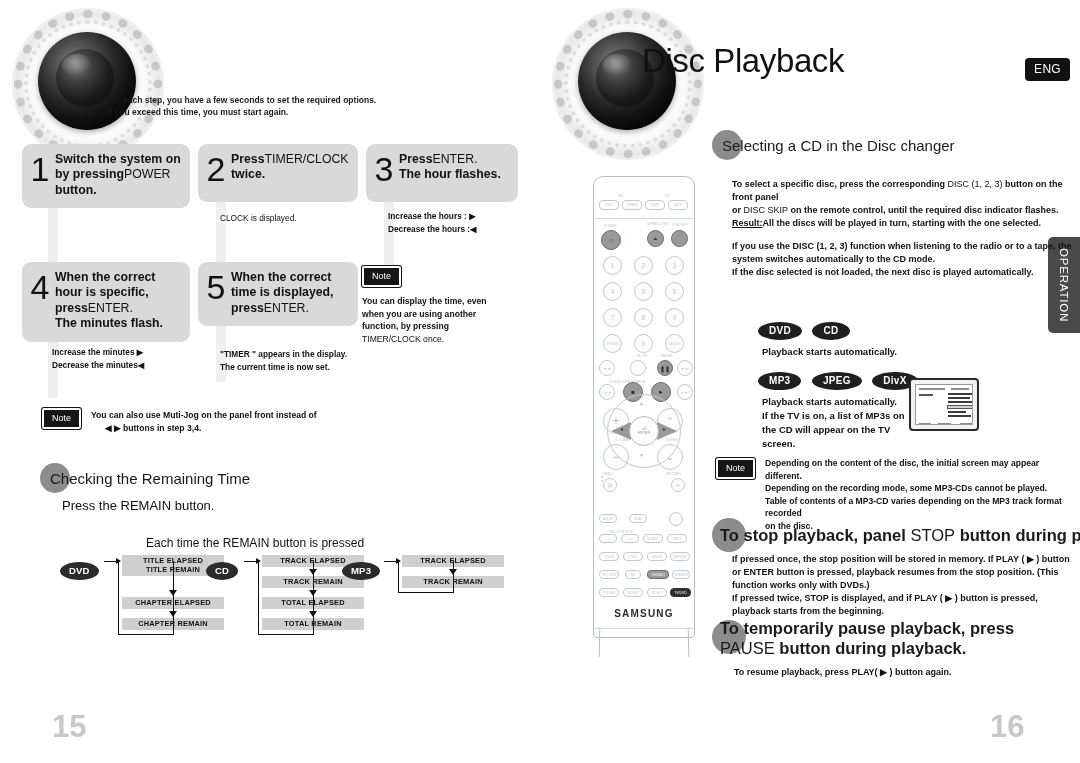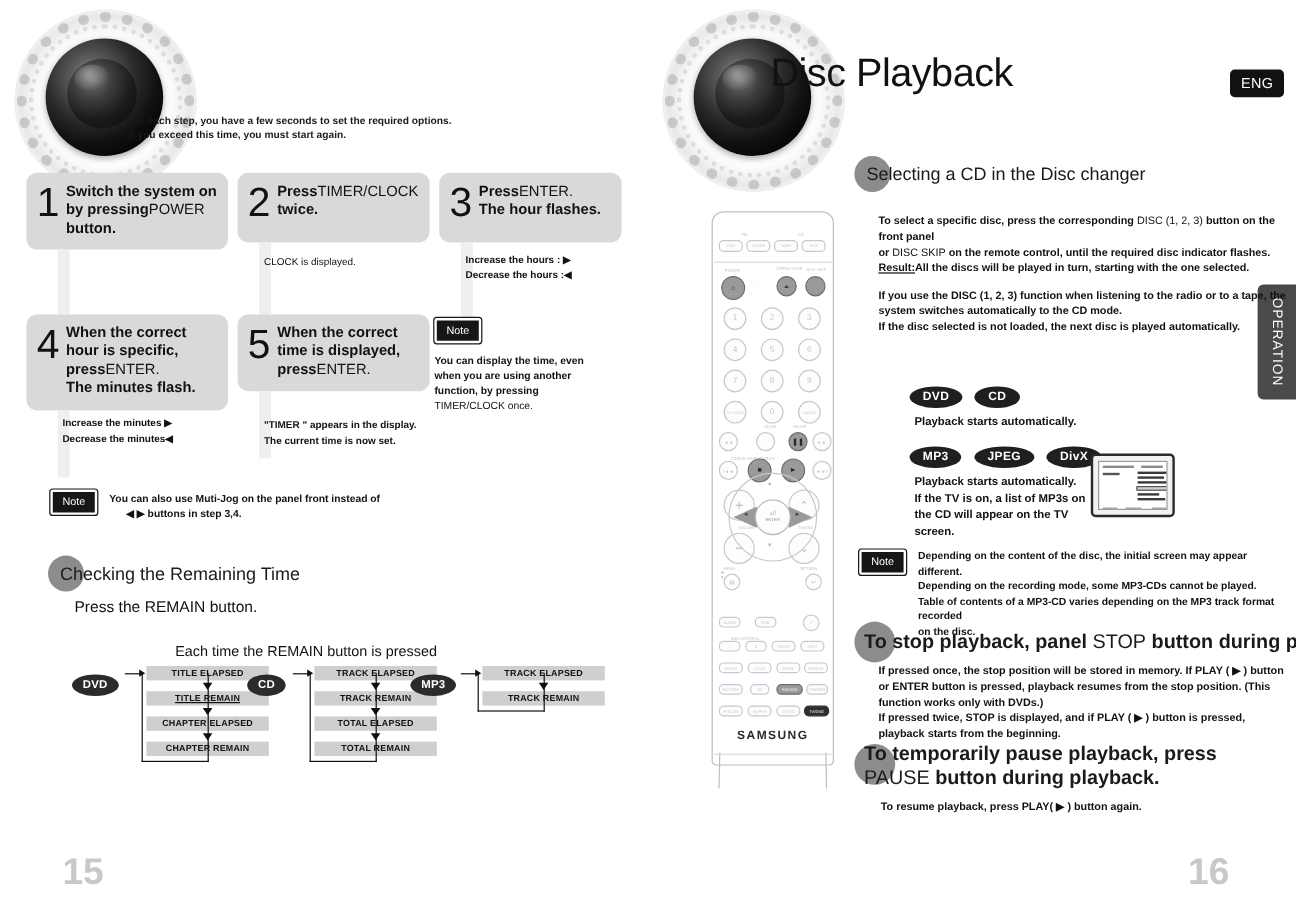--- a/index.html
+++ b/index.html
@@ -349,21 +349,21 @@
 
   <div class="plain" style="left:62px; top:498px;">Press the REMAIN button.</div>
   <div class="plain" style="left:146px; top:536px; font-size:12px;">Each time the REMAIN button is pressed</div>
 
   <div class="flow" style="left:56px; top:552px;">
     <div class="flow-badge" style="left:4px; top:10px;">DVD</div>
     <div class="flow-in" style="left:48px; top:9px; width:14px;"></div>
     <div class="flow-in-arrow" style="left:60px; top:5.5px;"></div>
     <div class="flow-cell" style="left:66px; top:3px;">TITLE ELAPSED</div>
     <div class="flow-arrow" style="left:113px; top:17px;"></div>
-    <div class="flow-cell" style="left:66px; top:24px;text-decoration:underline;">TITLE REMAIN</div>
+    <div class="flow-cell" style="left:66px; top:12px;">TITLE REMAIN</div>
     <div class="flow-arrow" style="left:113px; top:38px;"></div>
     <div class="flow-cell" style="left:66px; top:45px;">CHAPTER ELAPSED</div>
     <div class="flow-arrow" style="left:113px; top:59px;"></div>
     <div class="flow-cell" style="left:66px; top:66px;">CHAPTER REMAIN</div>
     <div class="flow-loop" style="left:62px; top:9px; width:56px; height:74px; border-bottom:1.4px solid #111; border-right:1.4px solid #111; border-top:none;"></div>
   </div>
 
   <div class="flow" style="left:196px; top:552px;">
     <div class="flow-badge" style="left:10px; top:10px;">CD</div>
     <div class="flow-in" style="left:48px; top:9px; width:14px;"></div>

